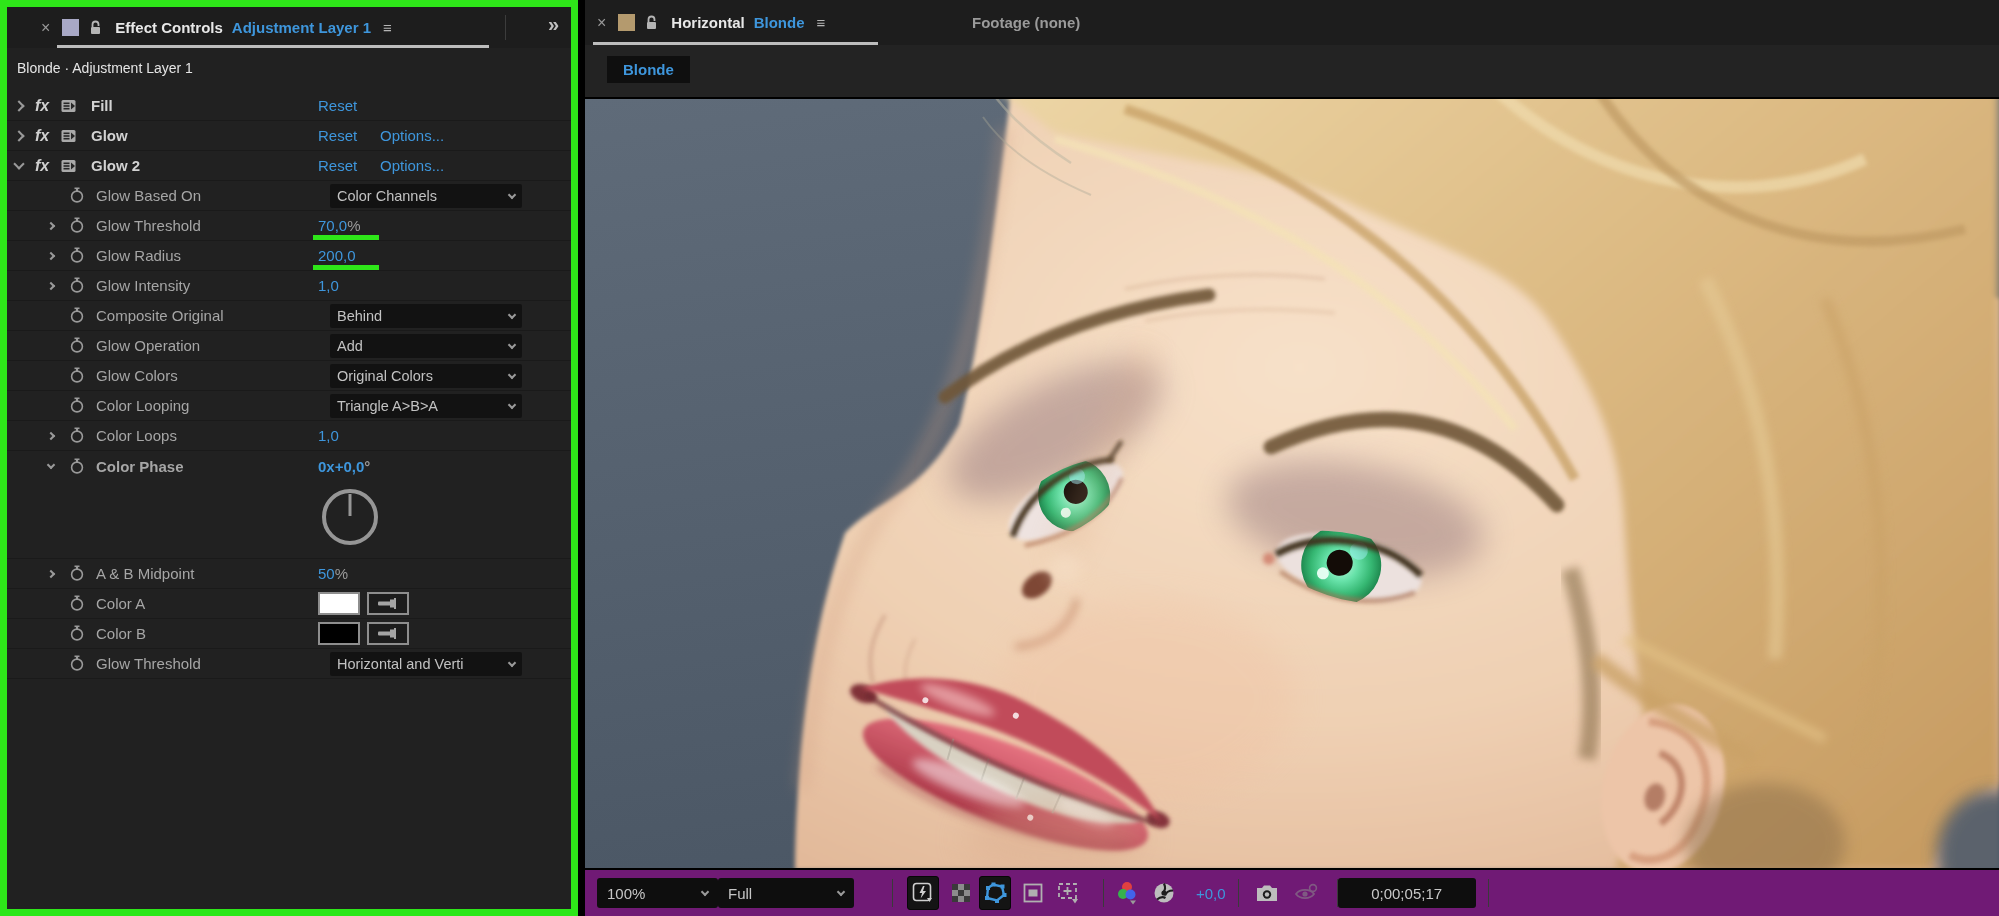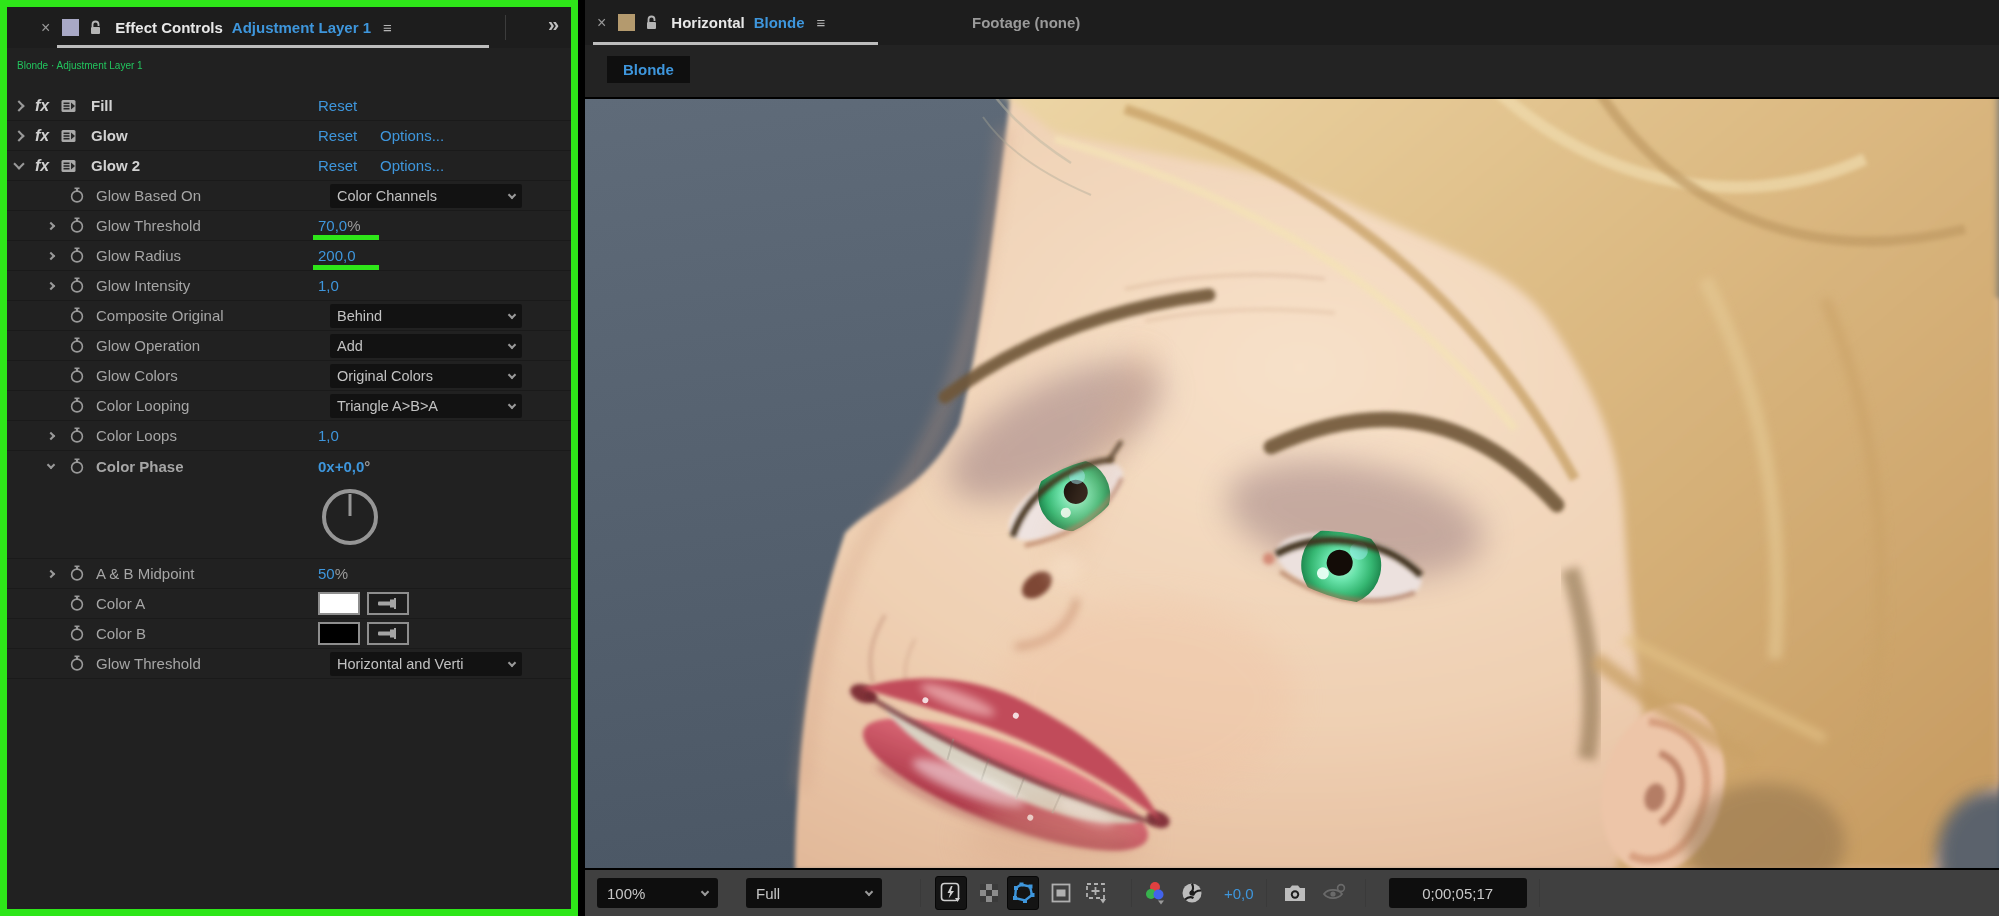--- a/index.html
+++ b/index.html
@@ -15,21 +15,21 @@
   #left-panel .tab-underline { left:50px; width:432px; }
   .close-x { color:#9a9a9a; font-size:16px; line-height:1; cursor:default; }
   .tab-swatch { width:17px; height:17px; margin-left:12px; }
   .lock-icon { margin-left:10px; display:flex; }
   .t-title { margin-left:12px; color:#e8e8e8; font-weight:bold; font-size:15px; white-space:nowrap; }
   .t-target { margin-left:9px; color:#3e96dc; font-weight:bold; font-size:15px; white-space:nowrap; }
   .t-menu { margin-left:12px; color:#b5b5b5; font-size:15px; letter-spacing:-1px; }
   .tab-divider { position:absolute; left:498px; top:8px; width:1px; height:25px; background:#3c3c3c; }
   .expand-btn { position:absolute; right:12px; top:6px; color:#c0c0c0; font-size:20px; font-weight:bold; }
 
-  #ec-subtitle { height:43px; padding:12px 0 0 10px; color:#22c55e; font-size:10px; }
+  #ec-subtitle { height:43px; padding:12px 0 0 10px; color:#e5e5e5; font-size:14px; }
 
   .prow { position:relative; height:30px; border-bottom:1px solid #1a1a1a; }
   .rc { position:absolute; top:0; bottom:0; display:flex; align-items:center; }
   .e-chev { left:8px; } .e-fx { left:28px; } .e-icon { left:54px; } .e-name { left:84px; }
   .p-chev { left:41px; } .p-watch { left:62px; } .p-label { left:89px; }
   .v-col  { left:311px; } .o-col { left:373px; }
   .e-name span { color:#d2d2d2; font-weight:bold; font-size:15px; }
   .p-label span { color:#a6a6a6; font-size:15px; }
   .fx-glyph { font-style:italic; color:#cfcfcf; font-size:16px; font-weight:bold; }
   .link { color:#3e96dc; font-size:15px; }
@@ -60,21 +60,21 @@
   #comp-tabbar .tab-underline { left:8px; width:285px; }
   #footage-tab { position:absolute; left:387px; top:0; height:45px; display:flex; align-items:center;
                  color:#9a9a9a; font-size:15px; font-weight:bold; }
   #crumb-bar { position:relative; height:52px; background:#232323; }
   #crumb-btn { position:absolute; left:22px; top:11px; background:#0f0f0f; padding:5px 16px;
                color:#3e96dc; font-size:15px; font-weight:bold; }
 
   #viewer { position:absolute; left:0; top:97px; width:1414px; height:771px; overflow:hidden;
             background:#55616e; border-top:2px solid #000; }
 
-  #comp-toolbar { position:absolute; left:0; bottom:0; width:1414px; height:48px; background:#404040;
+  #comp-toolbar { position:absolute; left:0; bottom:0; width:1414px; height:48px; background:#701a75;
                   border-top:2px solid #000; display:flex; align-items:center; }
   .tb-dd { height:30px; background:#0e0e0e; border-radius:3px; display:flex; align-items:center;
            padding:0 10px; }
   .tb-dd .dd-label { color:#c6c6c6; font-size:15px; }
   .tb-sep { width:1px; height:28px; background:#3a3a3a; }
   .tb-icon { width:32px; height:34px; display:flex; align-items:center; justify-content:center; }
   .tb-icon.pressed { background:#141414; border:1px solid #070707; border-radius:3px; }
   #exposure-value { color:#3e96dc; font-size:15px; }
   #timecode-box { height:30px; background:#0e0e0e; border-radius:3px; display:flex; align-items:center;
                   justify-content:center; width:138px; color:#c9c9c9; font-size:15px; }
@@ -611,21 +611,21 @@
         <path d="M1040,540 C1100,570 1160,600 1240,640" stroke="#e2c186" stroke-width="10" fill="none" opacity="0.7" filter="url(#bl4)"></path>
         <ellipse cx="1180" cy="744" rx="80" ry="60" fill="#8a6d49" opacity="0.5" filter="url(#bl8)"></ellipse>
       </svg>
     </div>
 
     <div id="comp-toolbar">
       <span class="tb-dd" style="margin-left:12px; width:121px;">
         <span class="dd-label" style="flex:1">100%</span>
           <span class="chev down small"></span>
       </span>
-      <span class="tb-dd" style="margin-left:28px; width:136px;">
+      <span class="tb-dd" style="margin-left:0; width:136px;">
         <span class="dd-label" style="flex:1">Full</span>
           <span class="chev down small"></span>
       </span>
       <span class="tb-sep" style="margin-left:38px"></span>
 
       <span class="tb-icon pressed" style="margin-left:14px">
         <svg width="22" height="22" viewBox="0 0 22 22">
             <rect x="1.5" y="1.5" width="17" height="17" rx="3" fill="none" stroke="#cfcfcf" stroke-width="1.6"></rect>
             <path d="M11 4 L7.5 11 h2.6 L8.6 16.5 L14 9 h-3 L12.6 4 Z" fill="#cfcfcf"></path>
             <path d="M15 16 l5 0 -2.5 4 z" fill="#cfcfcf"></path>
@@ -694,18 +694,18 @@
       </span>
       <span class="tb-icon" style="margin-left:8px">
         <svg width="26" height="20" viewBox="0 0 26 20" opacity="0.55">
             <circle cx="19" cy="5" r="3.4" fill="none" stroke="#8d8d8d" stroke-width="1.6"></circle>
             <path d="M2 11 C6 5.5 16 5.5 20 11 C16 16.5 6 16.5 2 11 Z" fill="none" stroke="#8d8d8d" stroke-width="1.8"></path>
             <circle cx="11" cy="11" r="2.6" fill="#8d8d8d"></circle>
           </svg>
       </span>
       <span class="tb-sep" style="margin-left:14px"></span>
 
-      <span id="timecode-box" style="margin-left:23px">0;00;05;17</span>
+      <span id="timecode-box" style="margin-left:0">0;00;05;17</span>
       <span class="tb-sep" style="margin-left:12px"></span>
     </div>
 
   </div>
 </div>
 
 </body></html>

